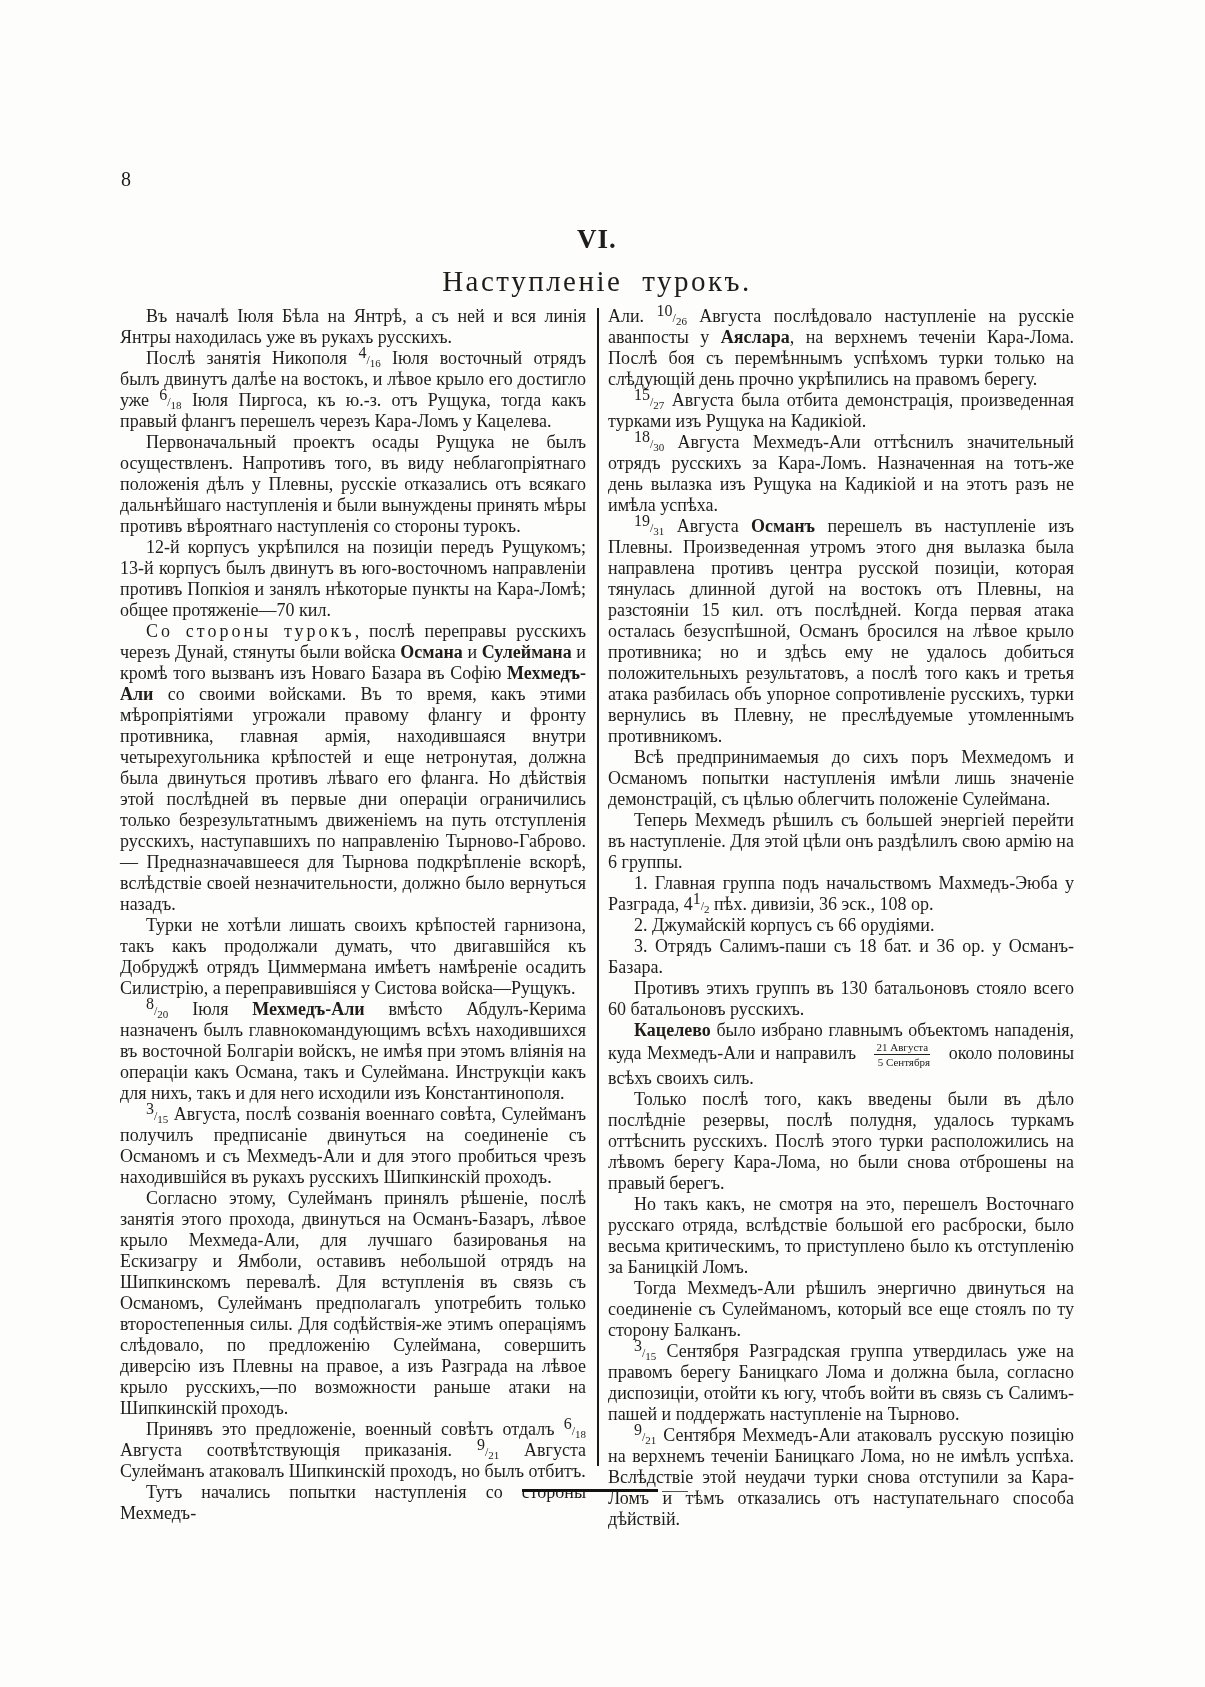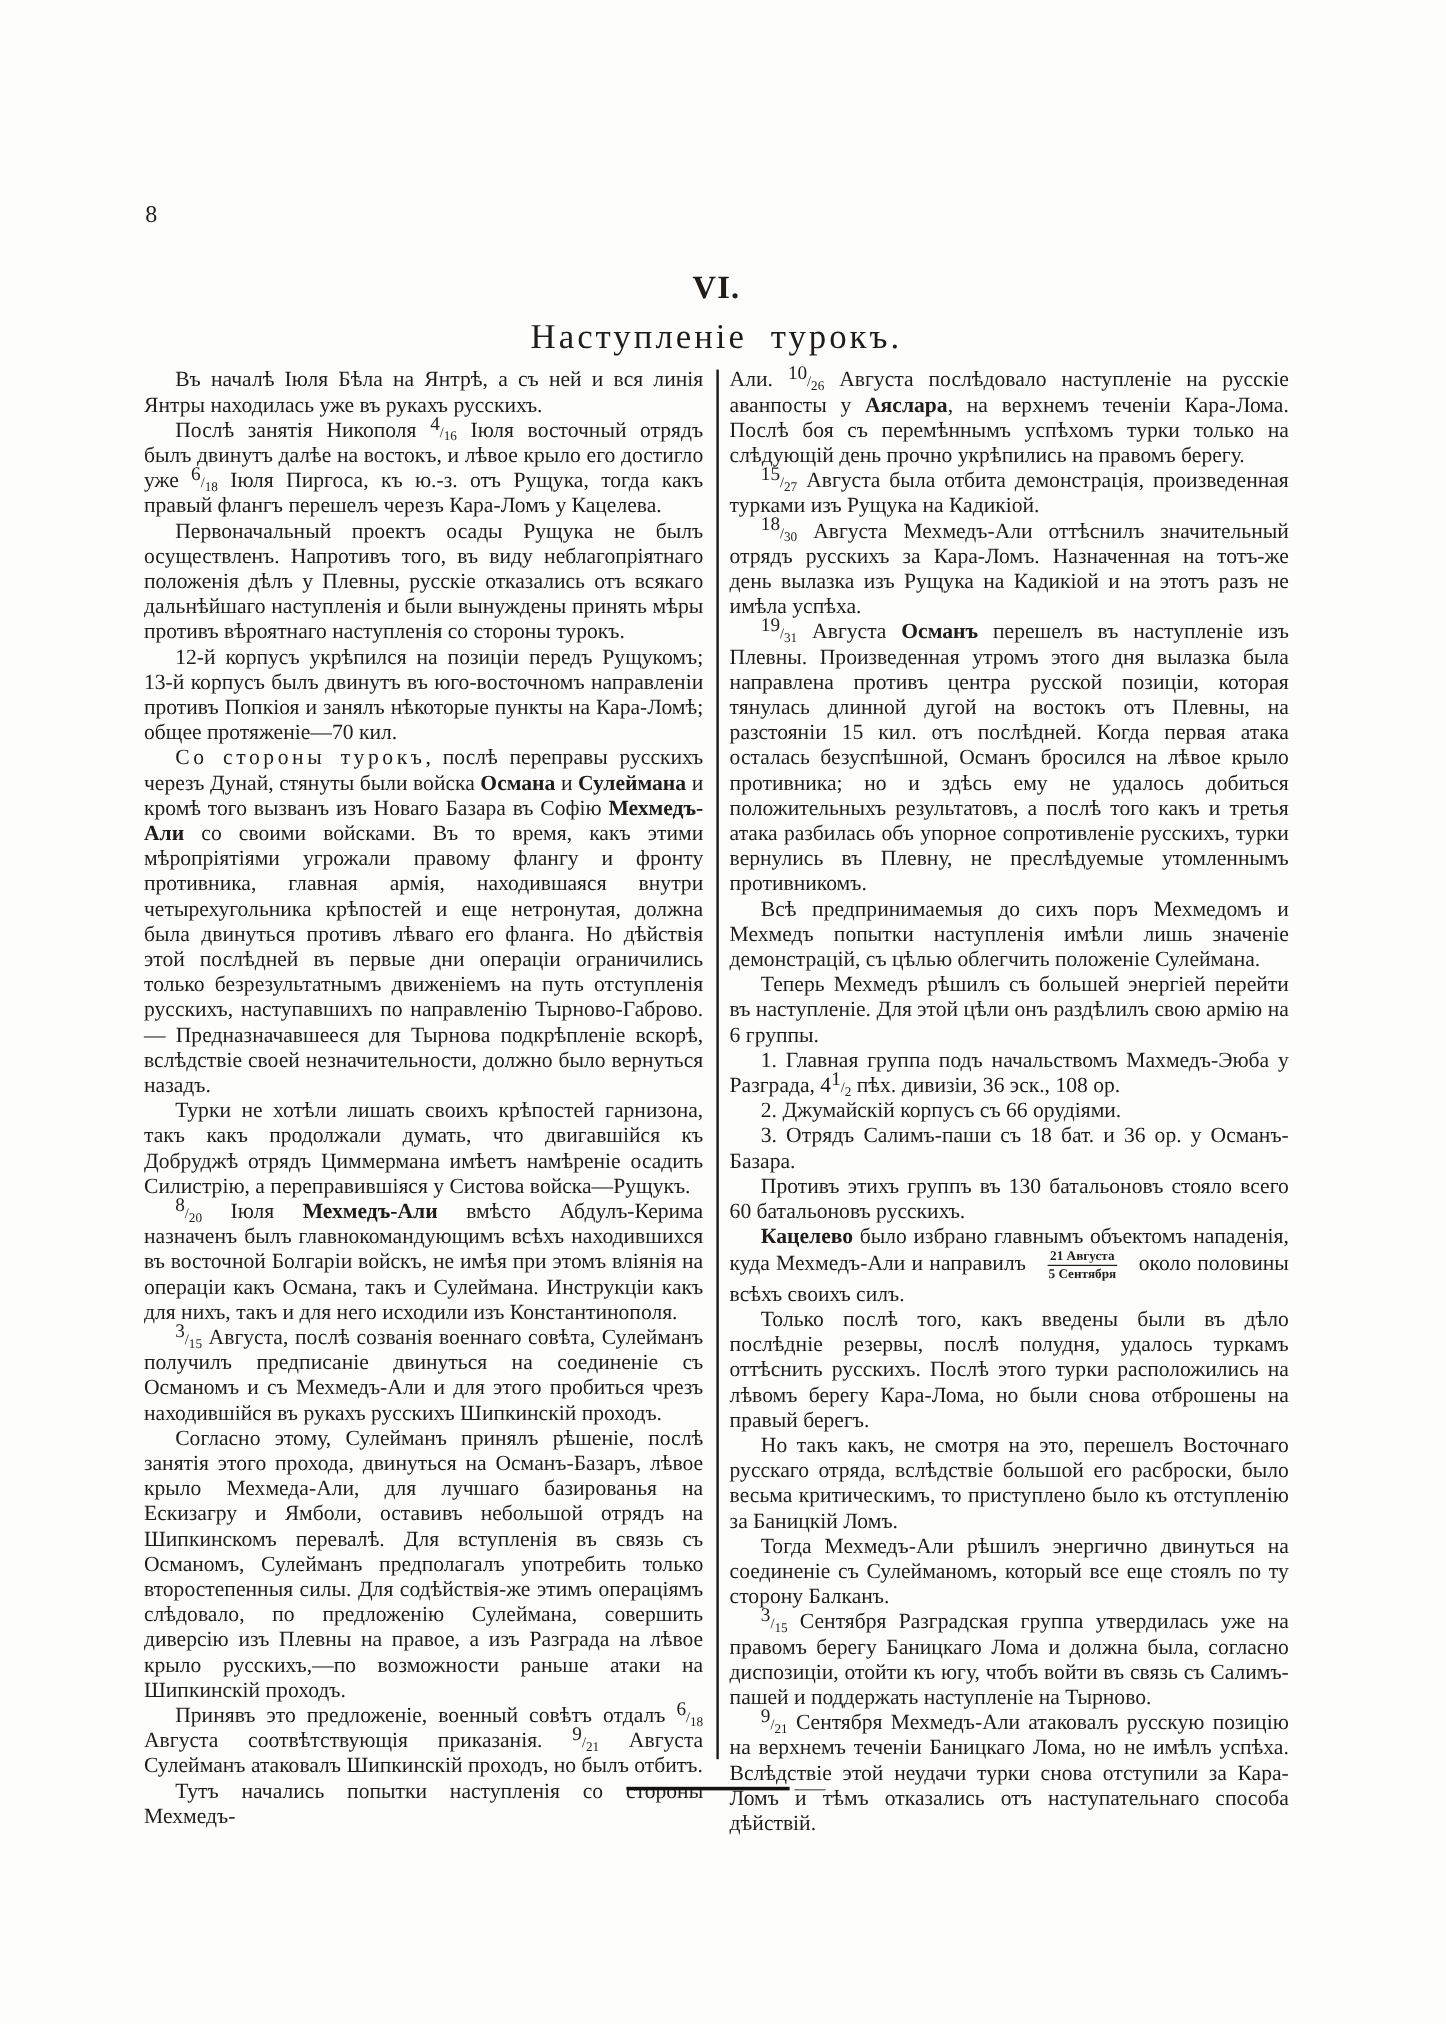--- a/index.html
+++ b/index.html
@@ -40,21 +40,21 @@
   .column-right{left:608px;}
   .para{text-indent:26px;margin:0;}
   .para.noindent{text-indent:0;}
   .para b{font-weight:bold;}
   .sp{letter-spacing:3px;}
   .frac{font-size:12px;line-height:0;white-space:nowrap;}
   .frac sup{vertical-align:6px;font-size:16px;}
   .frac sub{vertical-align:-3px;font-size:11px;}
   .stack{
     display:inline-block;vertical-align:middle;
-    text-align:center;font-size:11px;font-weight:bold;
+    text-align:right;font-size:11px;font-weight:normal;
     line-height:12px;text-indent:0;margin:0 13px;
   }
   .stack .top{display:block;border-bottom:1.5px solid #201d18;padding:0 2px 1px;}
   .stack .bot{display:block;padding-top:1px;}
   .column-divider{
     position:absolute;left:597px;top:308px;
     width:2px;height:1158px;background:#1c1a17;
   }
   .footnote-rule{
     position:absolute;left:522px;top:1489px;
@@ -91,21 +91,21 @@
       <div class="para">Тутъ начались попытки наступленія со стороны Мехмедъ-</div>
     </div>
 
   <div class="column-divider"></div>
 
   <div class="column column-right">
       <div class="para noindent">Али. <span class="frac"><sup>10</sup>/<sub>26</sub></span> Августа послѣдовало наступленіе на русскіе аванпосты у <b>Аяслара</b>, на верхнемъ теченіи Кара-Лома. Послѣ боя съ перемѣннымъ успѣхомъ турки только на слѣдующій день прочно укрѣпились на правомъ берегу.</div>
       <div class="para"><span class="frac"><sup>15</sup>/<sub>27</sub></span> Августа была отбита демонстрація, произведенная турками изъ Рущука на Кадикіой.</div>
       <div class="para"><span class="frac"><sup>18</sup>/<sub>30</sub></span> Августа Мехмедъ-Али оттѣснилъ значительный отрядъ русскихъ за Кара-Ломъ. Назначенная на тотъ-же день вылазка изъ Рущука на Кадикіой и на этотъ разъ не имѣла успѣха.</div>
       <div class="para"><span class="frac"><sup>19</sup>/<sub>31</sub></span> Августа <b>Османъ</b> перешелъ въ наступленіе изъ Плевны. Произведенная утромъ этого дня вылазка была направлена противъ центра русской позиціи, которая тянулась длинной дугой на востокъ отъ Плевны, на разстояніи 15 кил. отъ послѣдней. Когда первая атака осталась безуспѣшной, Османъ бросился на лѣвое крыло противника; но и здѣсь ему не удалось добиться положительныхъ результатовъ, а послѣ того какъ и третья атака разбилась объ упорное сопротивленіе русскихъ, турки вернулись въ Плевну, не преслѣдуемые утомленнымъ противникомъ.</div>
-      <div class="para">Всѣ предпринимаемыя до сихъ поръ Мехмедомъ и Мехмедъ попытки наступленія имѣли лишь значеніе демонстрацій, съ цѣлью облегчить положеніе Сулеймана.</div>
+      <div class="para">Всѣ предпринимаемыя до сихъ поръ Мехмедомъ и Османомъ попытки наступленія имѣли лишь значеніе демонстрацій, съ цѣлью облегчить положеніе Сулеймана.</div>
       <div class="para">Теперь Мехмедъ рѣшилъ съ большей энергіей перейти въ наступленіе. Для этой цѣли онъ раздѣлилъ свою армію на 6 группы.</div>
       <div class="para">1. Главная группа подъ начальствомъ Махмедъ-Эюба у Разграда, 4<span class="frac"><sup>1</sup>/<sub>2</sub></span> пѣх. дивизіи, 36 эск., 108 ор.</div>
       <div class="para">2. Джумайскій корпусъ съ 66 орудіями.</div>
       <div class="para">3. Отрядъ Салимъ-паши съ 18 бат. и 36 ор. у Османъ-Базара.</div>
       <div class="para">Противъ этихъ группъ въ 130 батальоновъ стояло всего 60 батальоновъ русскихъ.</div>
       <div class="para"><b>Кацелево</b> было избрано главнымъ объектомъ нападенія, куда Мехмедъ-Али и направилъ <span class="stack"><span class="top">21 Августа</span><span class="bot">5 Сентября</span></span> около половины всѣхъ своихъ силъ.</div>
       <div class="para">Только послѣ того, какъ введены были въ дѣло послѣдніе резервы, послѣ полудня, удалось туркамъ оттѣснить русскихъ. Послѣ этого турки расположились на лѣвомъ берегу Кара-Лома, но были снова отброшены на правый берегъ.</div>
       <div class="para">Но такъ какъ, не смотря на это, перешелъ Восточнаго русскаго отряда, вслѣдствіе большой его расброски, было весьма критическимъ, то приступлено было къ отступленію за Баницкій Ломъ.</div>
       <div class="para">Тогда Мехмедъ-Али рѣшилъ энергично двинуться на соединеніе съ Сулейманомъ, который все еще стоялъ по ту сторону Балканъ.</div>
       <div class="para"><span class="frac"><sup>3</sup>/<sub>15</sub></span> Сентября Разградская группа утвердилась уже на правомъ берегу Баницкаго Лома и должна была, согласно диспозиціи, отойти къ югу, чтобъ войти въ связь съ Салимъ-пашей и поддержать наступленіе на Тырново.</div>

